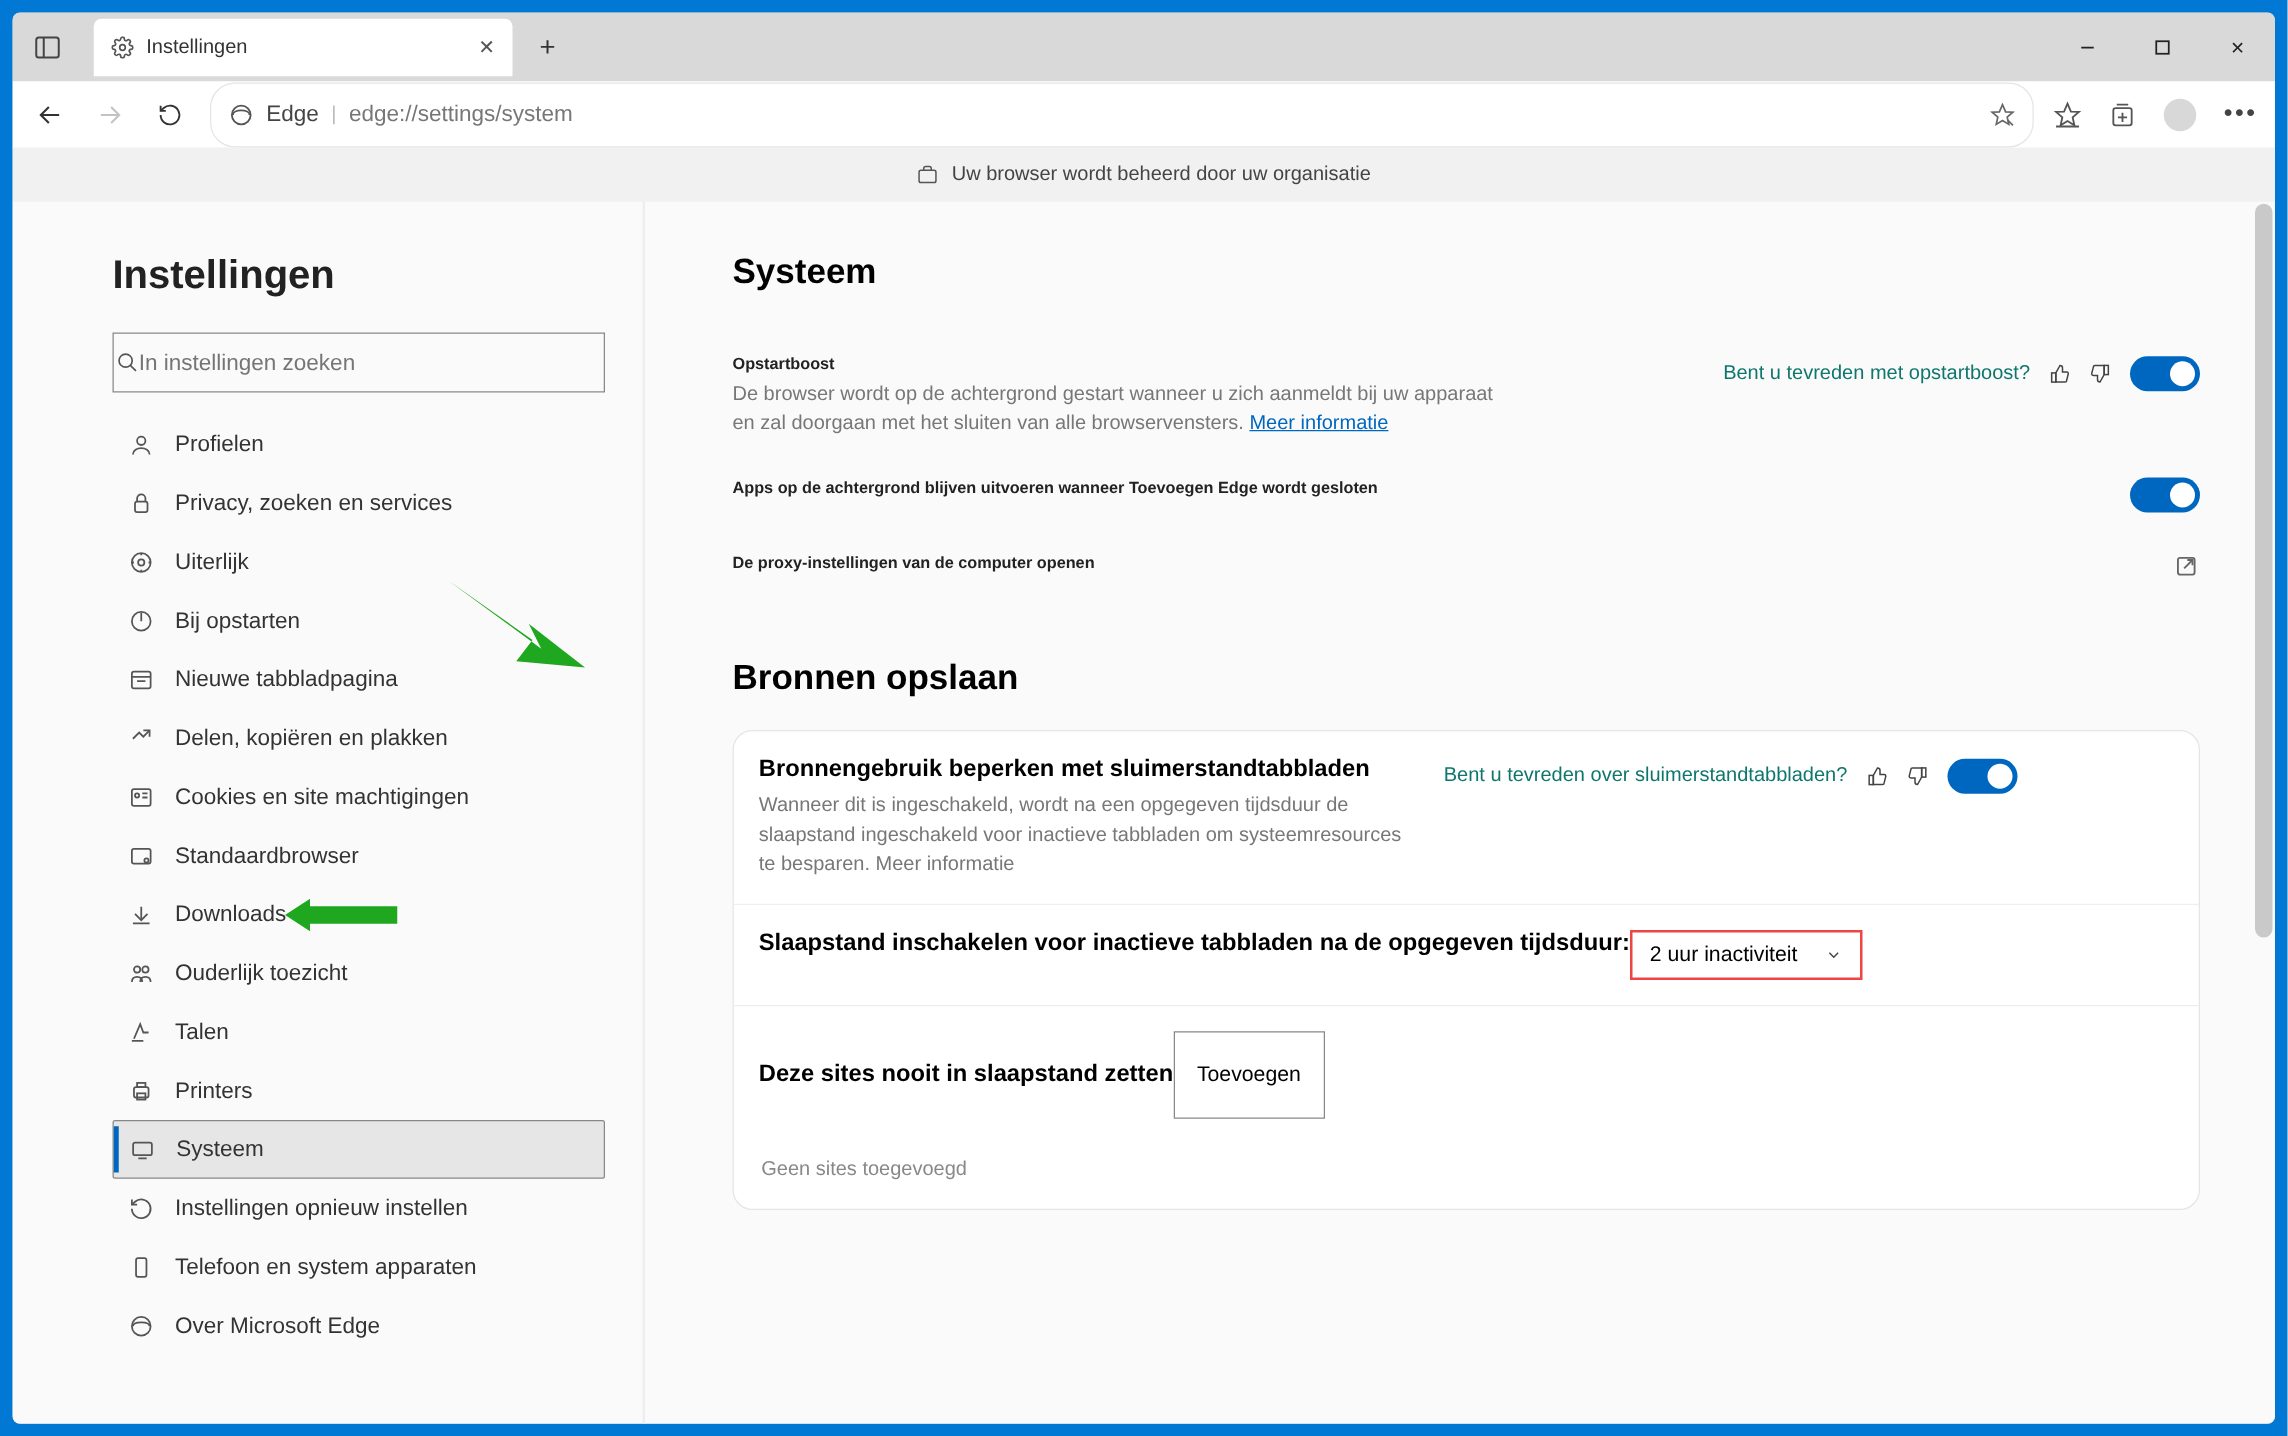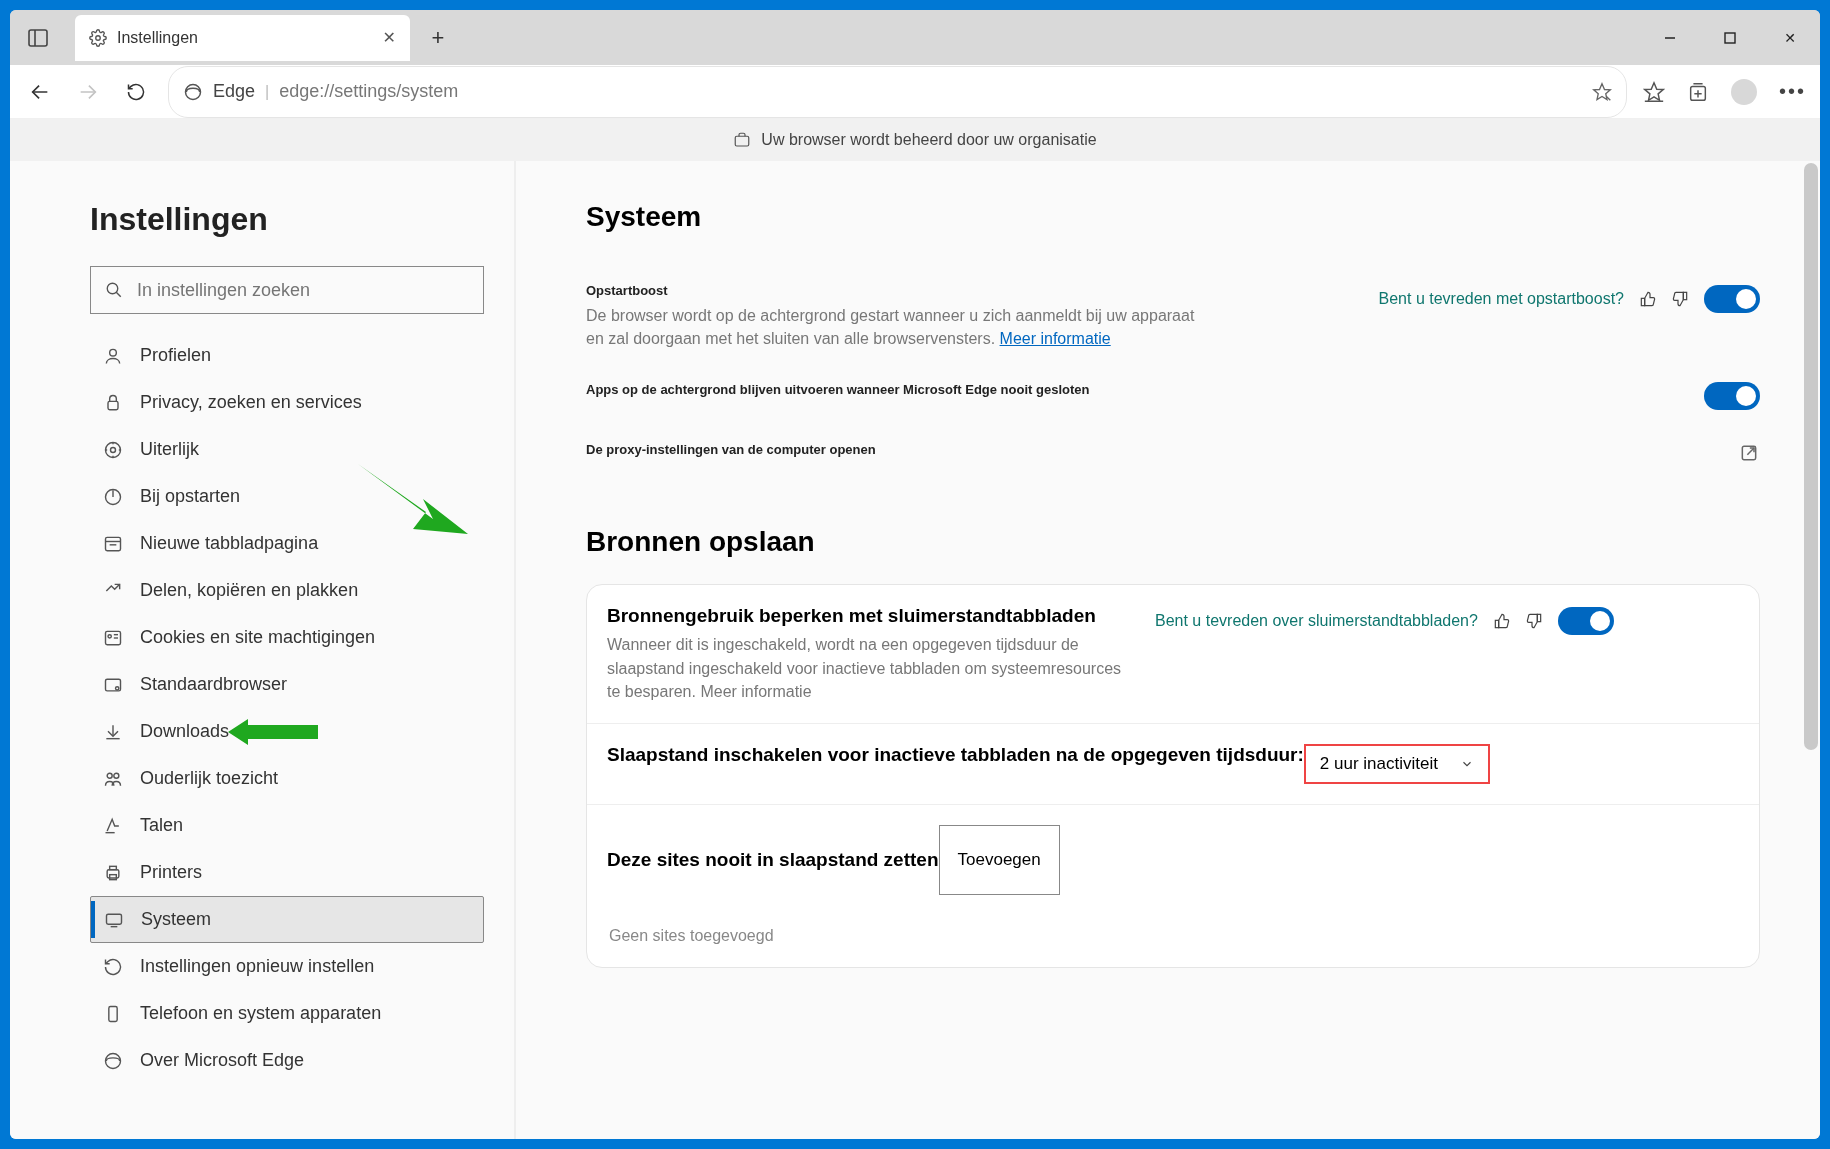--- a/index.html
+++ b/index.html
@@ -29,21 +29,21 @@
 .avatar{ width:26px; height:26px; border-radius:50%; background:#d8d8d8; }
 .dots{ font-size:20px; letter-spacing:2px; color:#444; }
 
 
 .orgbar { background:#f1f1f1; height:42px; display:flex; align-items:center; justify-content:center; gap:10px; color:#444; font-size:16px;}
 
 
 .content { position:absolute; top:151px; left:0; right:0; bottom:0; background:#fafafa; display:flex; }
 .sidebar { width:506px; padding:40px 30px 20px 80px; border-right:2px solid #eee; overflow:auto; }
 .sidebar h1 { font-size:32px; font-weight:600; color:#222; margin-bottom:28px;}
-.searchbox { display:flex; align-items:center; gap:14px; border:1px solid #888; height:48px; padding:0 14px; margin-bottom:18px;}
+.searchbox { display:flex; align-items:center; border:1px solid #888; height:48px; padding:0 2px; margin-bottom:18px;}
 .searchbox input{ border:none; outline:none; font-size:18px; background:transparent; flex:1;}
 .nav-items { list-style:none; }
 .nav-item { display:flex; align-items:center; gap:16px; height:47px; padding:0 12px; font-size:18px; color:#333; cursor:pointer; border-radius:2px; position:relative;}
 .nav-item .icon{ width:22px; height:22px; display:flex; align-items:center; justify-content:center; color:#555;}
 .nav-item.active{ background:#e6e6e6; border:1px solid #888;}
 .nav-item.active::before{ content:""; position:absolute; left:0; top:4px; bottom:4px; width:4px; background:#0067c0;}
 
 .main { flex:1; padding:40px 60px 40px 70px; overflow:auto; position:relative; }
 .main h2.section-title{ font-size:28px; font-weight:600; margin-bottom:40px; }
 .row { display:flex; align-items:flex-start; padding:10px 0 22px; }
@@ -368,21 +368,21 @@
                 <path d="M7 22V11l5-9a3 3 0 0 1 3 3v5h5a2 2 0 0 1 2 2l-2 8a2 2 0 0 1-2 2H7z"></path>
                 <rect x="2" y="11" width="5" height="11"></rect>
               </svg>
             </span>
           <div class="toggle"></div>
         </div>
       </div>
 
       <div class="row">
         <div class="left">
-            <div class="title">Apps op de achtergrond blijven uitvoeren wanneer Microsoft Edge nooit gesloten</div>
+            <div class="title">Apps op de achtergrond blijven uitvoeren wanneer Toevoegen Edge wordt gesloten</div>
           </div>
         <div class="toggle"></div>
       </div>
 
 
       <div class="row">
         <div class="left">
             <div class="title">De proxy-instellingen van de computer openen</div>
           </div>
         <span class="openext">

